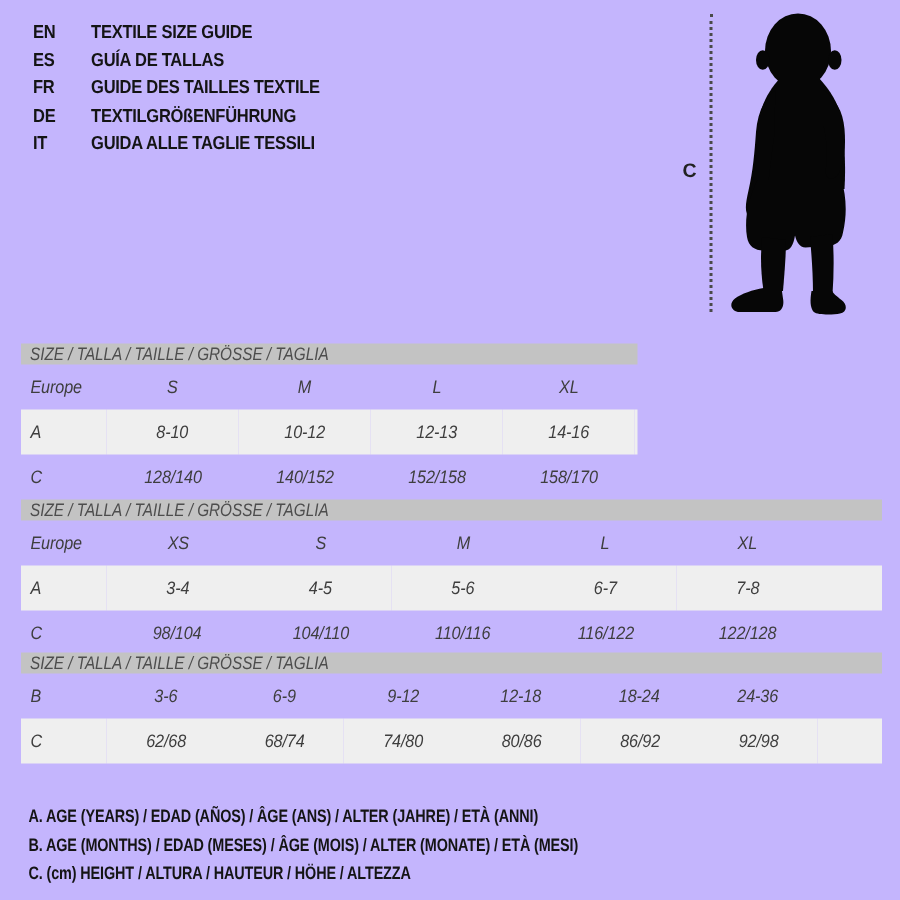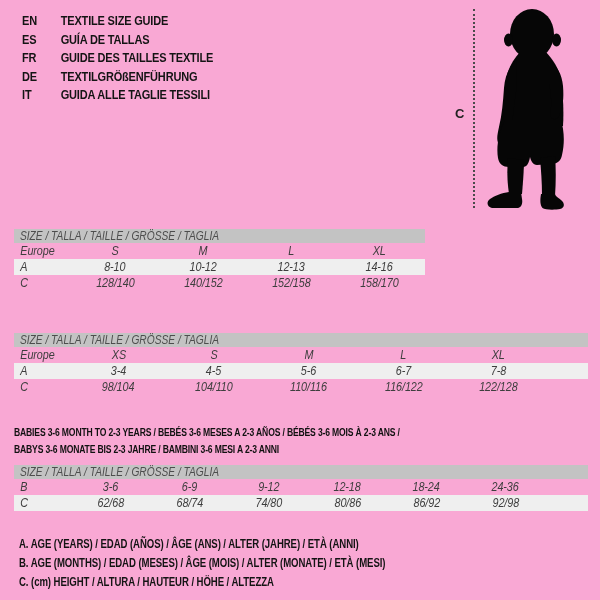--- a/index.html
+++ b/index.html
@@ -1,21 +1,21 @@
 <!DOCTYPE html>
 <html style="--header_bar: #c3c3c3; --row_stripe: #efefef; --bar_text: #4d4d4d; --table_text: #3e3e3e; --heading_text: #141414; --silhouette: #060606;"><head>
 <meta charset="utf-8">
 <style>
   html,body{margin:0;padding:0;}
   body{
     width:600px;height:600px;background:#ffffff;overflow:hidden;position:relative;
     font-family:"Liberation Sans", sans-serif;
     -webkit-font-smoothing:antialiased;
   }
-  #screen{position:absolute;inset:0;width:600px;height:600px;background:#f9a8d4;}
+  #screen{position:absolute;inset:0;width:600px;height:600px;background:#c4b5fd;}
 
   
   .lang-list{position:absolute;left:22px;top:12px;transform:scaleX(.88);transform-origin:0 0;}
   .lang-row{display:grid;grid-template-columns:44px auto;line-height:18.5px;
             font-weight:700;font-size:12.5px;color:#141414;white-space:nowrap;letter-spacing:-.2px;}
 
   
   .measure-line{position:absolute;left:473px;top:9px;height:199px;width:0;
                 border-left:2px dotted #4a4a4a;}
   .measure-label{position:absolute;left:455px;top:106px;font-weight:700;font-size:13px;color:#222;}
@@ -40,21 +40,21 @@
   col.c-label{width:57px;}
   #sec-junior   col.c-data{width:88px;}
   #sec-children col.c-data{width:95px;}
   #sec-babies   col.c-data{width:79px;}
 
   .size-table td{padding:0;vertical-align:middle;font-size:12px;color:var(--table_text,#3e3e3e);}
   tr.bar-row{height:14px;}
   tr.bar-row td{background:var(--header_bar,#c3c3c3);}
   .bar-text{display:inline-block;padding-left:7px;white-space:nowrap;
             transform:scaleX(.85);transform-origin:0 50%;color:var(--bar_text,#4d4d4d);font-size:12px;}
-  tr.data-row{height:16px;margin-left:21px;}
+  tr.data-row{height:30px;margin-left:21px;}
   tr.data-row.striped td{background:var(--row_stripe,#efefef);}
   td.lbl{text-align:left;}
   td.lbl .cell-text{transform-origin:0 50%;padding-left:7px;}
   td.val{text-align:center;}
   .cell-text{display:inline-block;white-space:nowrap;transform:scaleX(.9);transform-origin:50% 50%;letter-spacing:-.1px;}
 
   
   .footnotes{position:absolute;left:19px;top:535px;font-weight:700;font-size:12px;color:#141414;}
   .footnote{line-height:19px;white-space:nowrap;transform:scaleX(.8);transform-origin:0 0;letter-spacing:-.1px;}
 </style>
@@ -184,24 +184,20 @@
             <td class="val"><span class="cell-text">104/110</span></td>
             <td class="val"><span class="cell-text">110/116</span></td>
             <td class="val"><span class="cell-text">116/122</span></td>
             <td class="val"><span class="cell-text">122/128</span></td>
             <td class="val"></td>
           </tr>
         </tbody>
       </table>
     </div>
   <div class="section" id="sec-babies">
-      <div class="sec-title">
-        <div class="t-line"><span>BABIES 3-6 MONTH TO 2-3 YEARS / BEBÉS 3-6 MESES A 2-3 AÑOS / BÉBÉS 3-6 MOIS À 2-3 ANS /</span></div>
-        <div class="t-line"><span>BABYS 3-6 MONATE BIS 2-3 JAHRE / BAMBINI 3-6 MESI A 2-3 ANNI</span></div>
-      </div>
       <table class="size-table">
         <colgroup>
           <col class="c-label">
           <col class="c-data">
           <col class="c-data">
           <col class="c-data">
           <col class="c-data">
           <col class="c-data">
           <col class="c-data">
           <col class="c-fill">

